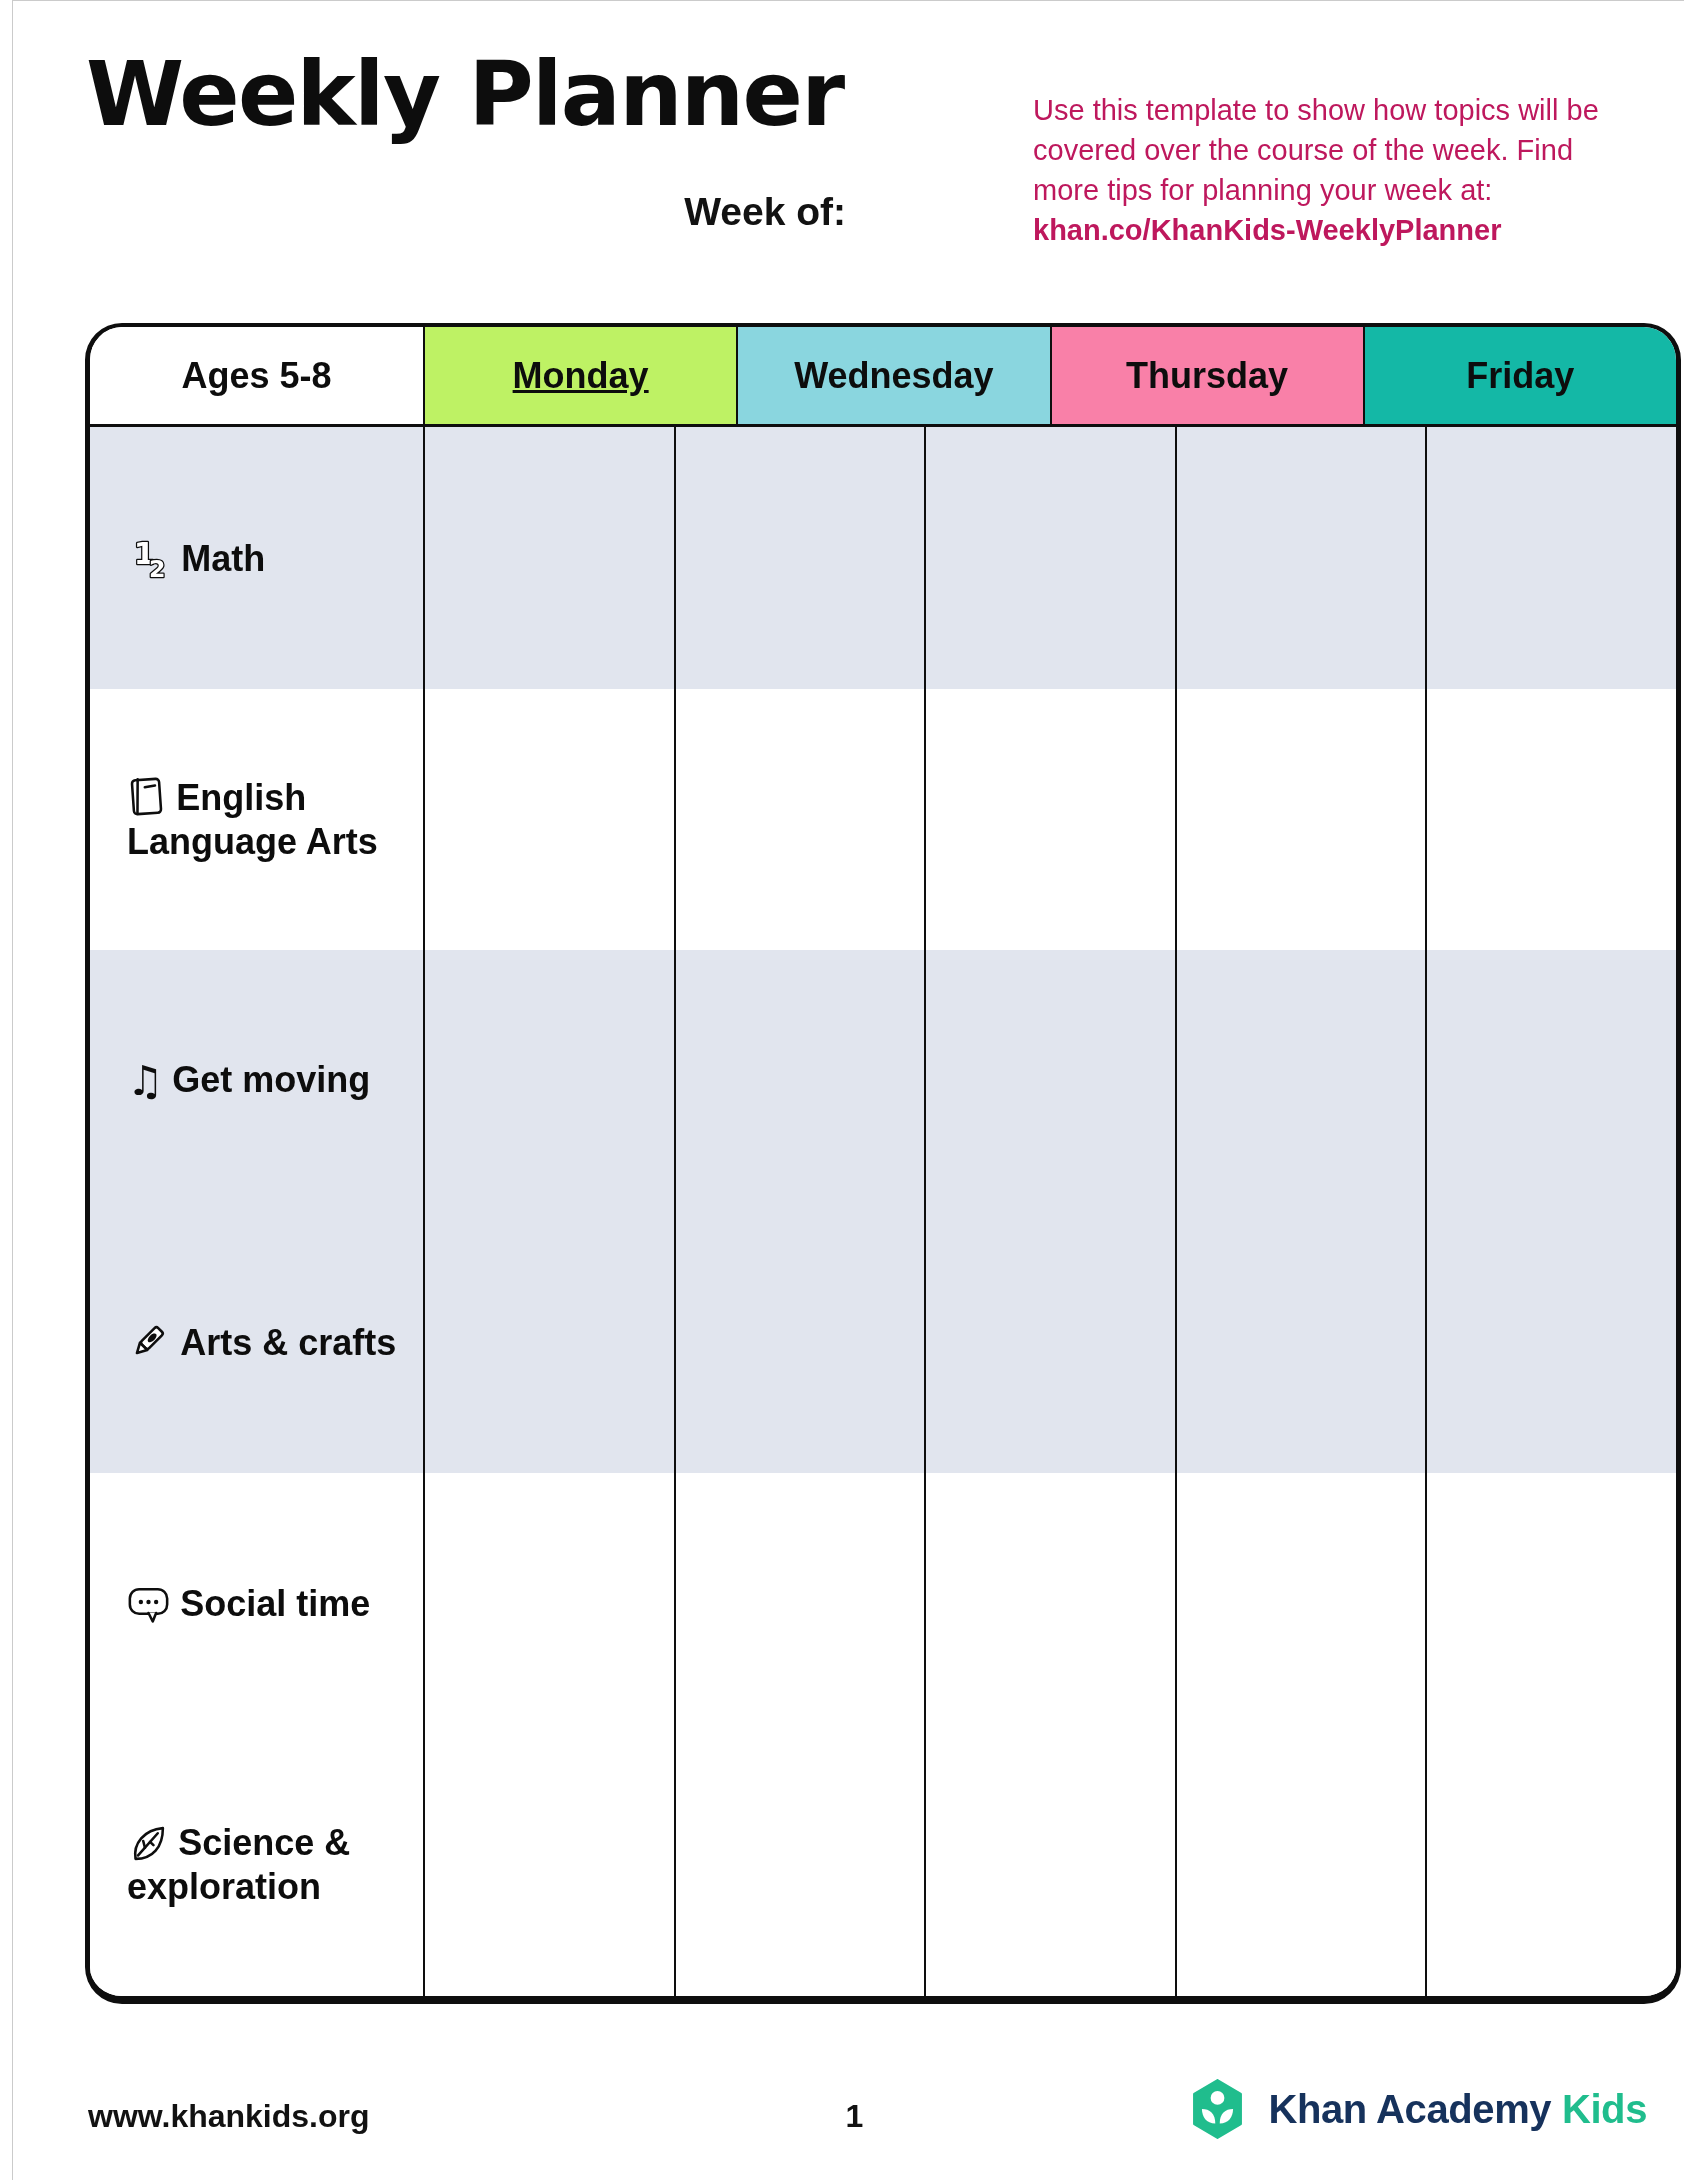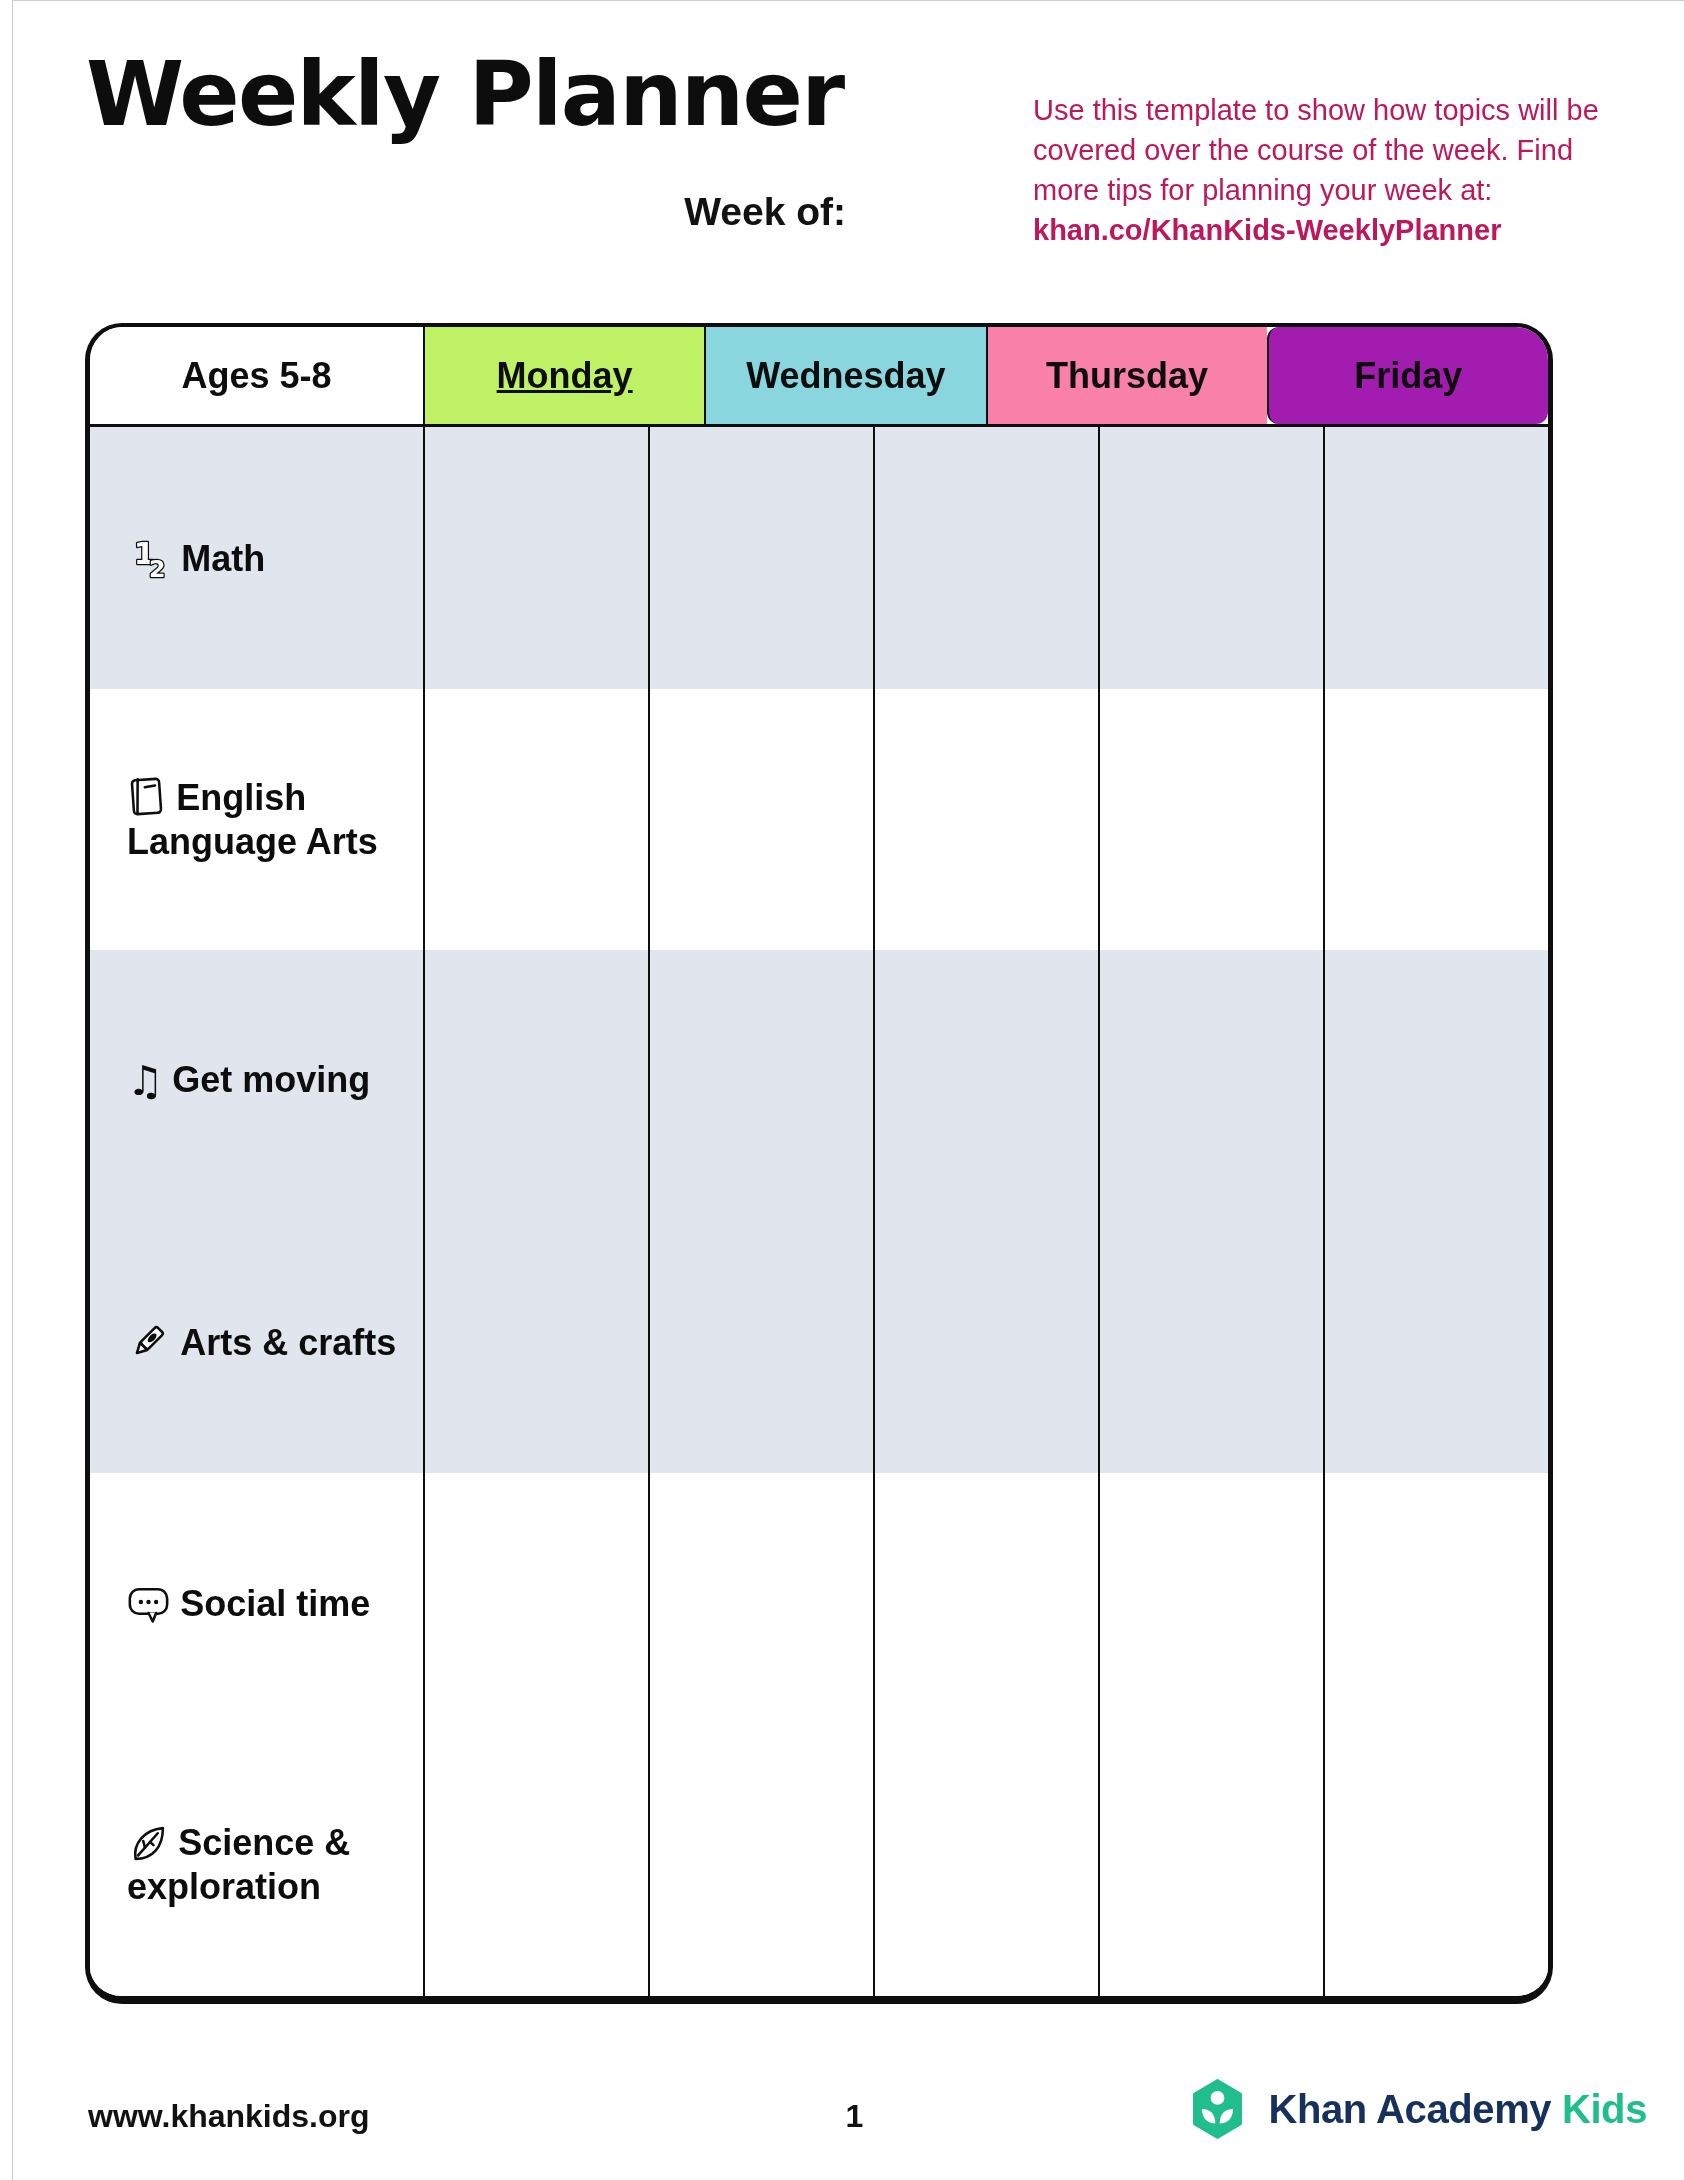--- a/index.html
+++ b/index.html
@@ -38,21 +38,21 @@
 
   .intro {
     position:absolute; left:1020px; top:89px; width:606px;
     font-size:29px; line-height:1.38; color:#be185d;
   }
   .intro-link { font-weight:700; display:block; }
 
   
   .planner {
     position:absolute; left:72px; top:322px;
-    width:1468px; height:1681px;
+    width:1596px; height:1681px;
     border:5.1px solid #0e0e0e;
     border-top-width:4.3px;
     border-bottom-width:8.5px;
     border-radius:37px;
     overflow:hidden;
     display:flex; flex-direction:column;
     background:#fff;
   }
   .thead {
     display:flex; height:100px; flex:0 0 100px;
@@ -118,21 +118,21 @@
     <span class="intro-link">khan.co/KhanKids-WeeklyPlanner</span>
   </div>
 
   <div class="planner">
 
     <div class="thead">
       <div class="th label-col" style="background-color: rgb(255, 255, 255);">Ages 5-8</div>
       <div class="th" style="background-color: #bef264; text-decoration: underline;">Monday</div>
       <div class="th" style="background-color: rgb(138, 214, 223);">Wednesday</div>
       <div class="th" style="background-color: rgb(249, 128, 168);">Thursday</div>
-      <div class="th" style="background-color: #a21caf; border-radius: 12px;">Friday</div>
+      <div class="th" style="background-color: #14b8a6;">Friday</div>
     </div>
 
     <div class="row" style="background-color: rgb(225, 229, 238);">
       <div class="label-cell">
         <div class="label-wrap">
           <span class="icon"><svg width="44" height="44" viewBox="0 0 52 52" style="font-size:42px">
                 <text x="8" y="34" font-family="DejaVu Sans" font-size="36" font-weight="bold" fill="#ffffff" stroke="#0e0e0e" stroke-width="3" paint-order="stroke" stroke-linejoin="round">1</text>
                 <text x="26" y="50" font-family="DejaVu Sans" font-size="28" font-weight="bold" fill="#ffffff" stroke="#0e0e0e" stroke-width="3" paint-order="stroke" stroke-linejoin="round">2</text>
               </svg></span><span>Math</span>
         </div>

